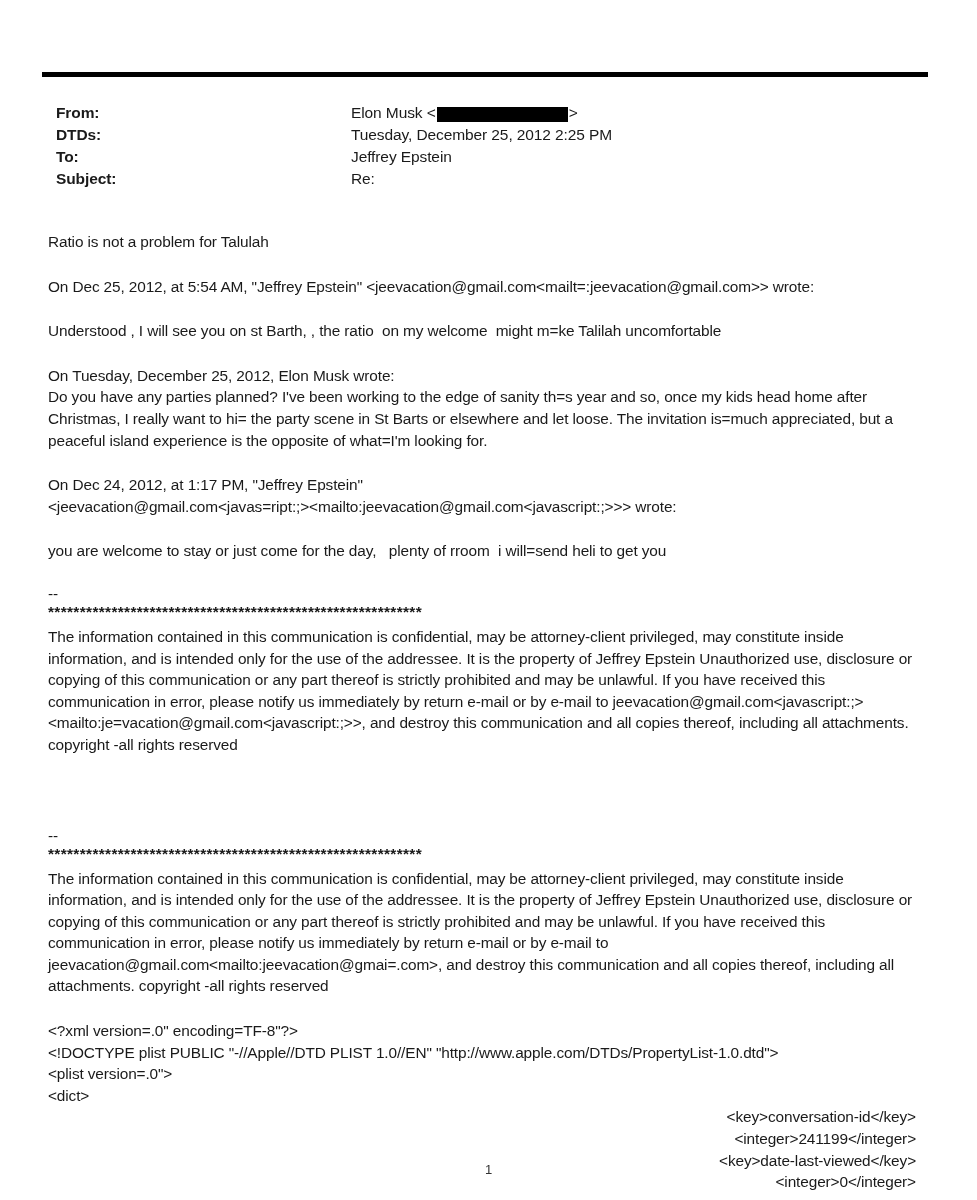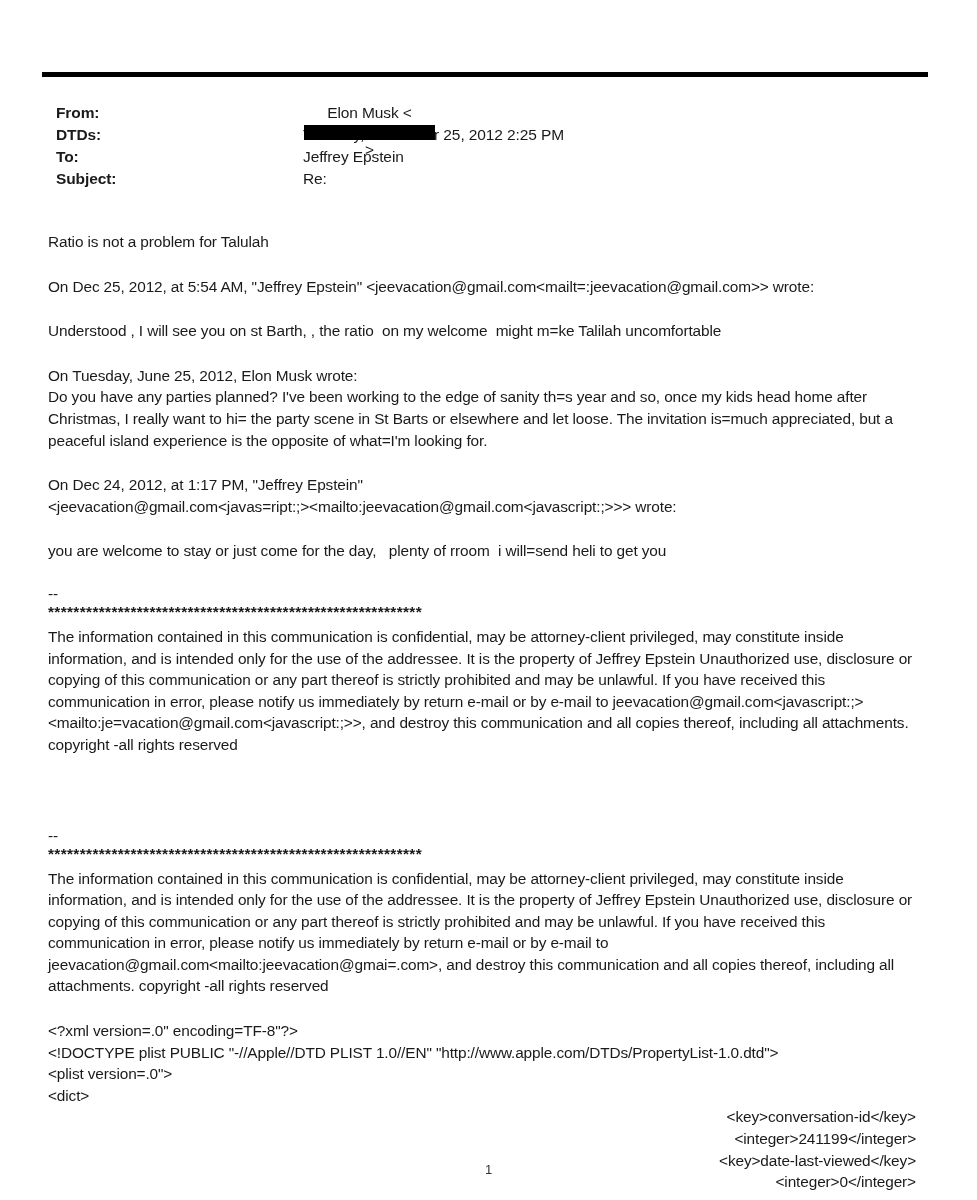--- a/index.html
+++ b/index.html
@@ -39,35 +39,35 @@
     position: absolute;
     left: 56px;
     top: 102px;
     width: 860px;
   }
   .hdr-row {
     display: flex;
     align-items: flex-start;
     height: 22px;
     line-height: 22px;
+    gap: 48px;
   }
   .hdr-label {
     width: 247px;
     flex: 0 0 247px;
     font-weight: bold;
     font-size: 15.5px;
     letter-spacing: -0.1px;
   }
   .hdr-value {
     font-size: 15.5px;
     letter-spacing: -0.1px;
     white-space: nowrap;
     display: flex;
     align-items: center;
-    flex-direction: column;
   }
   .redaction {
     display: inline-block;
     width: 131px;
     height: 15px;
     background: #000;
     margin: 0 1px;
     vertical-align: middle;
     position: relative;
     top: 1px;
@@ -164,21 +164,21 @@
   </div>
 
   <div class="body">
 
     <p class="p">Ratio is not a problem for Talulah</p>
 
     <p class="p">On Dec 25, 2012, at 5:54 AM, "Jeffrey Epstein" &lt;jeevacation@gmail.com&lt;mailt=:jeevacation@gmail.com&gt;&gt; wrote:</p>
 
     <p class="p">Understood , I will see you on st Barth, , the ratio  on my welcome  might m=ke Talilah uncomfortable</p>
 
-    <p class="p tight">On Tuesday, June 25, 2012, Elon Musk wrote:</p>
+    <p class="p tight">On Tuesday, December 25, 2012, Elon Musk wrote:</p>
     <p class="p">Do you have any parties planned? I've been working to the edge of sanity th=s year and so, once my kids head home after Christmas, I really want to hi= the party scene in St Barts or elsewhere and let loose. The invitation is=much appreciated, but a peaceful island experience is the opposite of what=I'm looking for.</p>
 
     <p class="p tight">On Dec 24, 2012, at 1:17 PM, "Jeffrey Epstein"</p>
     <p class="p">&lt;jeevacation@gmail.com&lt;javas=ript:;&gt;&lt;mailto:jeevacation@gmail.com&lt;javascript:;&gt;&gt;&gt; wrote:</p>
 
     <p class="p">you are welcome to stay or just come for the day,   plenty of rroom  i will=send heli to get you</p>
 
     <div>
       <p class="dashes">--</p>
       <p class="stars">***********************************************************</p>

